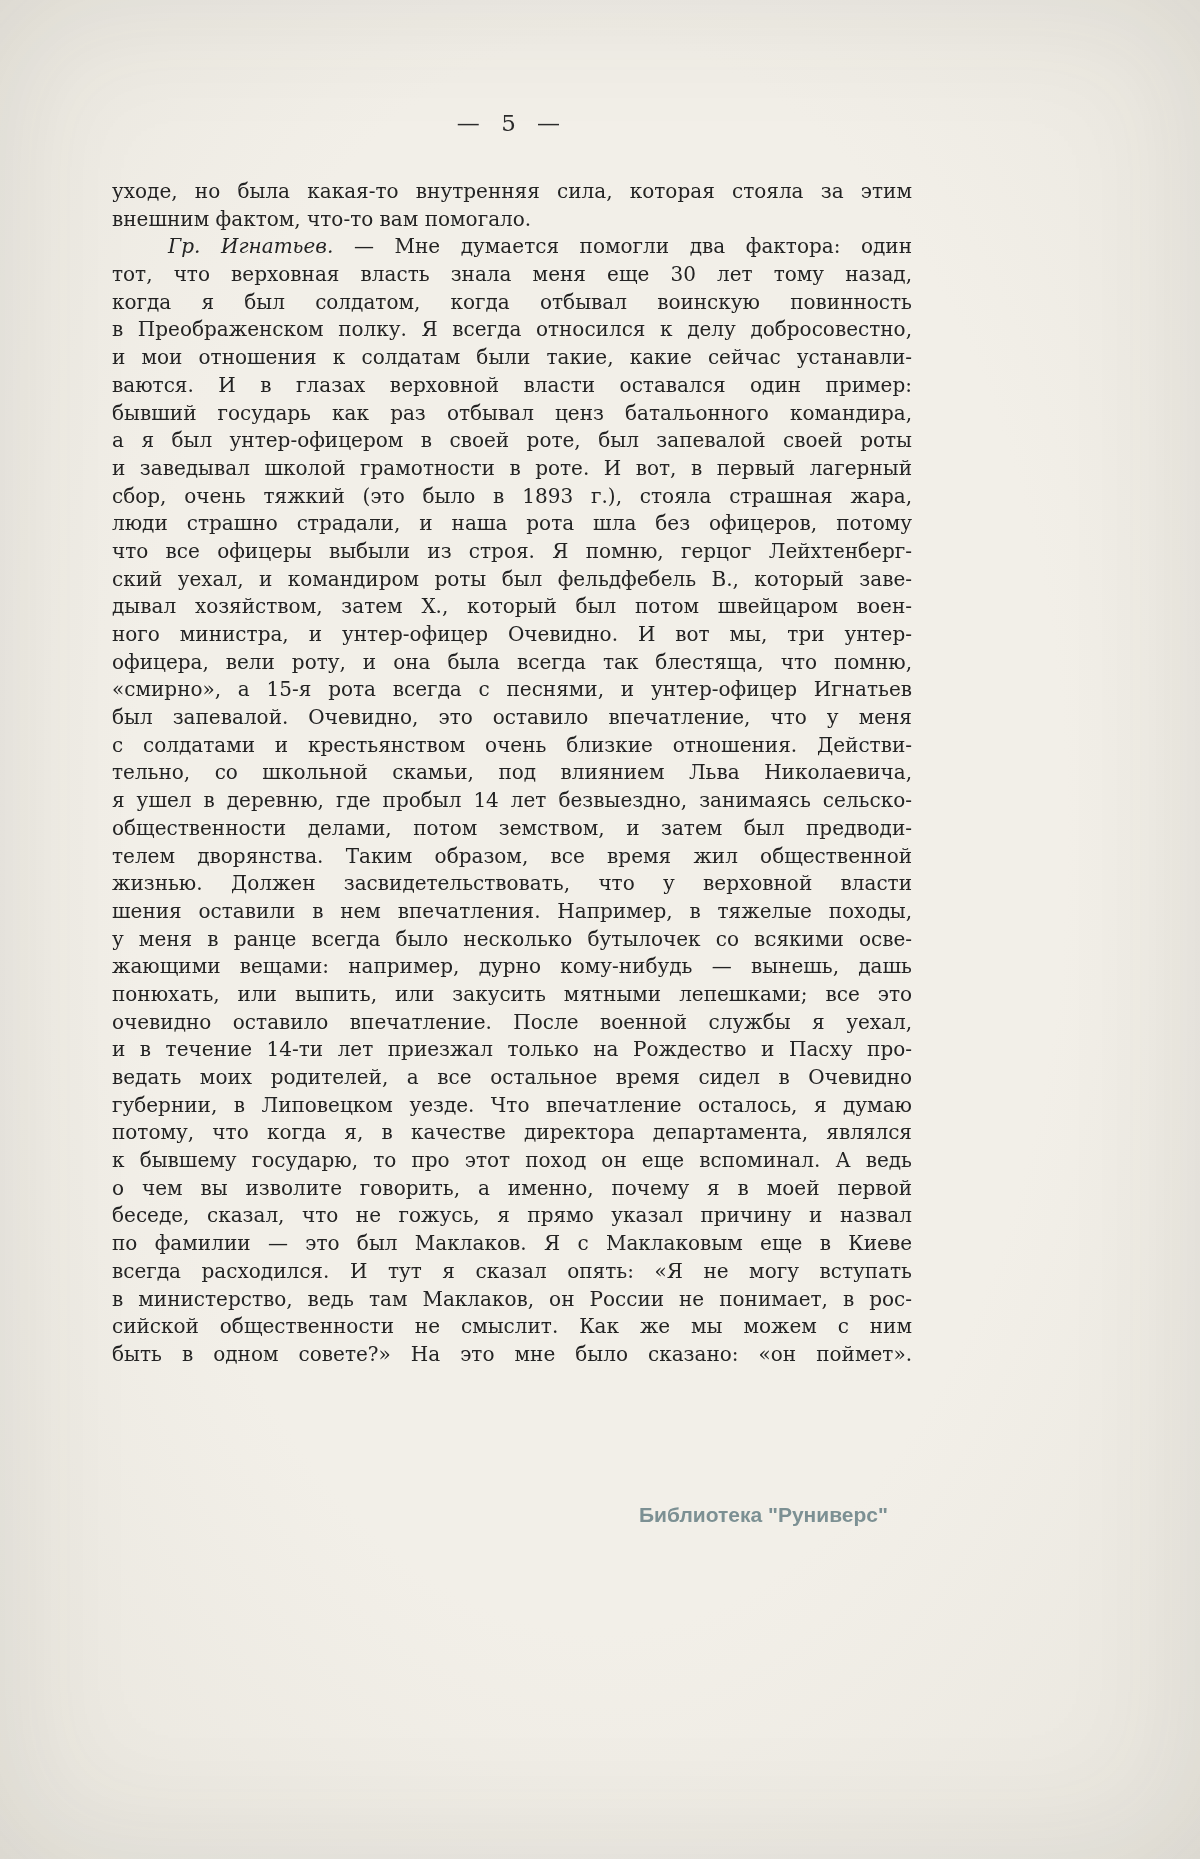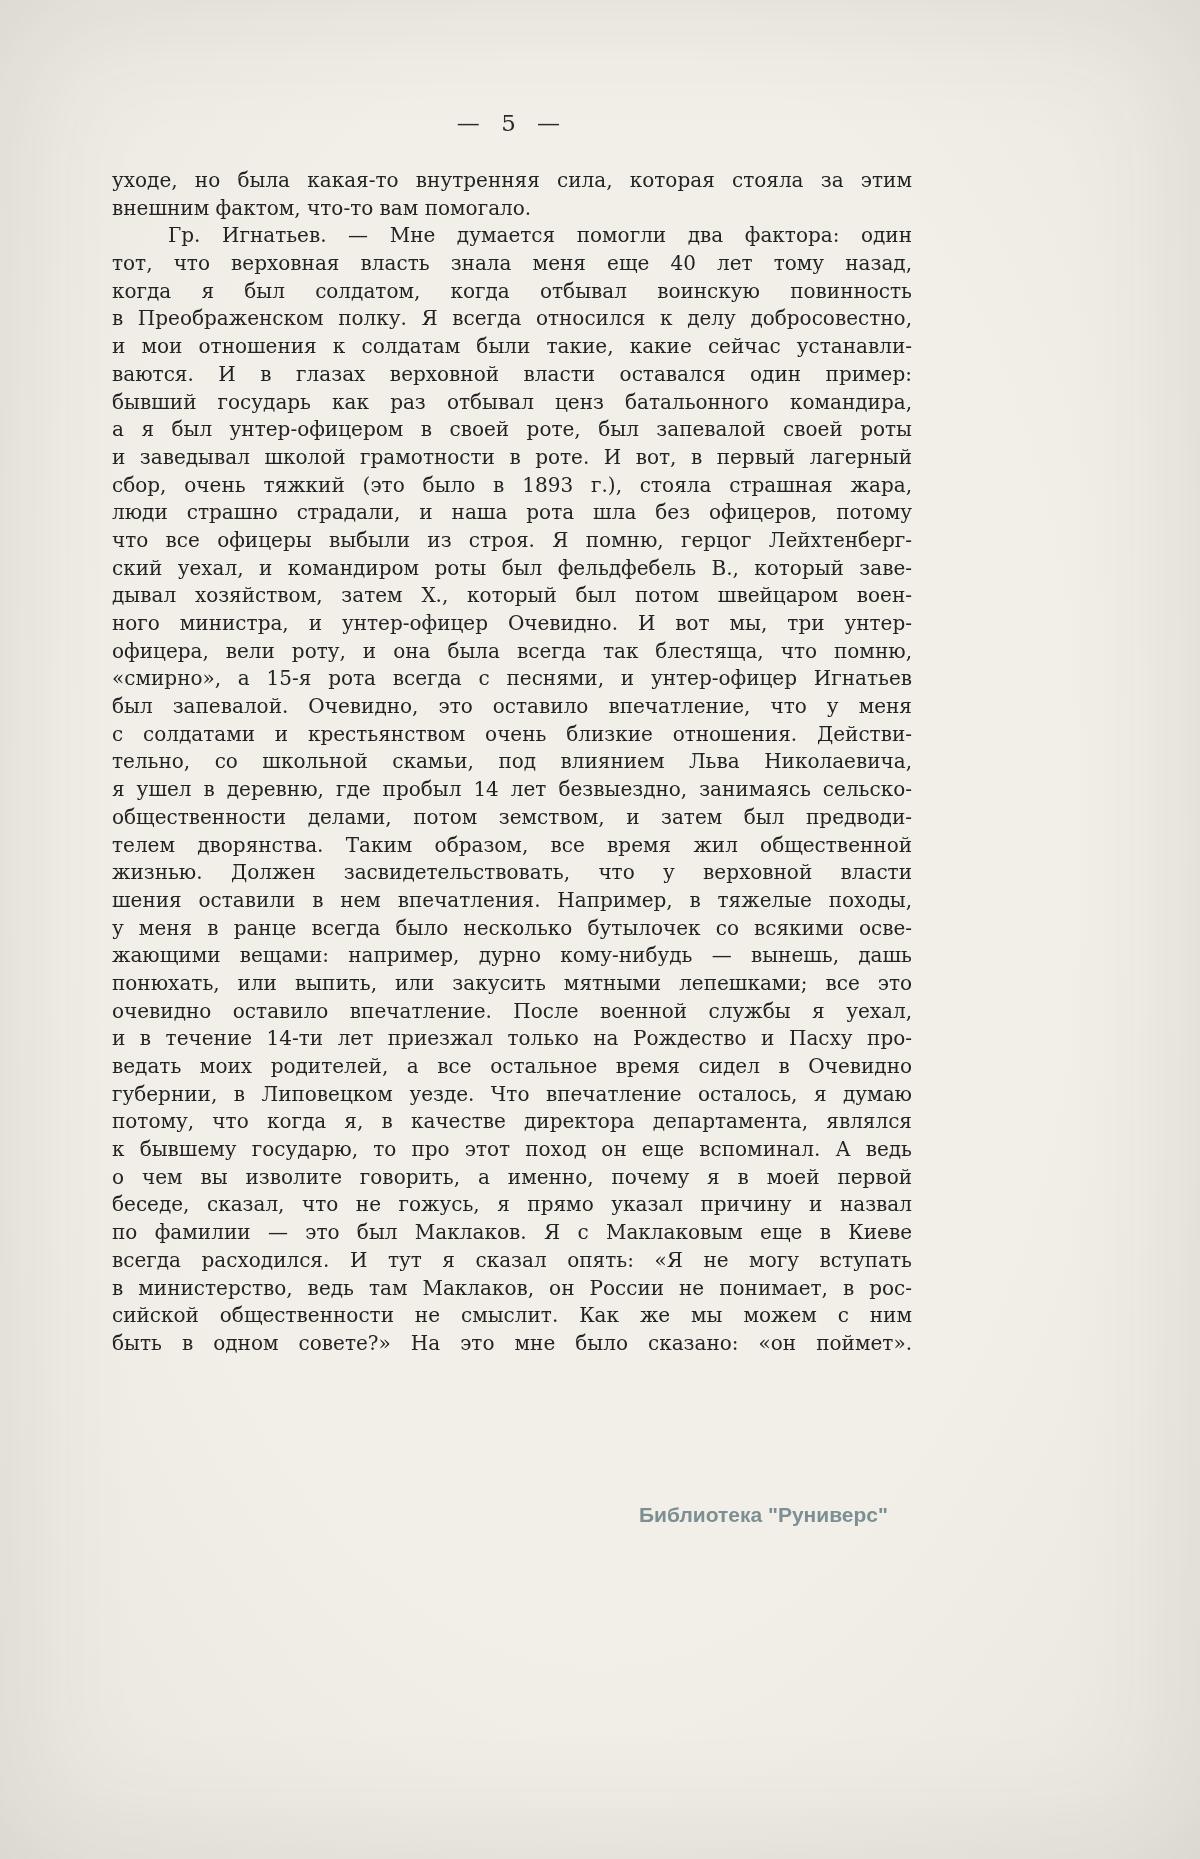--- a/index.html
+++ b/index.html
@@ -26,39 +26,40 @@
     top: 110px;
     width: 800px;
     text-align: center;
     font-size: 23px;
     letter-spacing: 7px;
     color: #2b2b2b;
   }
   .text-block {
     position: absolute;
     left: 112px;
-    top: 167px;
+    top: 178px;
     width: 800px;
     font-size: 20px;
     color: #232323;
     font-kerning: normal;
   }
   .line {
     height: 27.7px;
     line-height: 27.7px;
     text-align: justify;
     text-align-last: justify;
   }
   .line.no-justify {
     text-align-last: left;
   }
   .line.indent {
     padding-left: 56px;
   }
   .italic {
+    font-style: italic;
   }
   .footer-watermark {
     position: absolute;
     top: 1503px;
     left: 112px;
     width: 776px;
     text-align: right;
     font-family: "Liberation Sans", sans-serif;
     font-weight: bold;
     font-size: 21px;
@@ -68,21 +69,21 @@
 </head>
 <body>
 
 <div class="scan-page">
   <div class="page-number">— 5 —</div>
 
   <div class="text-block" id="text-block">
       <div class="line">уходе, но была какая-то внутренняя сила, которая стояла за этим</div>
       <div class="line no-justify">внешним фактом, что-то вам помогало.</div>
       <div class="line indent"><span class="italic">Гр. Игнатьев.</span><span> — Мне думается помогли два фактора: один</span></div>
-      <div class="line">тот, что верховная власть знала меня еще 40 лет тому назад,</div>
+      <div class="line">тот, что верховная власть знала меня еще 30 лет тому назад,</div>
       <div class="line">когда я был солдатом, когда отбывал воинскую повинность</div>
       <div class="line">в Преображенском полку. Я всегда относился к делу добросовестно,</div>
       <div class="line">и мои отношения к солдатам были такие, какие сейчас устанавли-</div>
       <div class="line">ваются. И в глазах верховной власти оставался один пример:</div>
       <div class="line">бывший государь как раз отбывал ценз батальонного командира,</div>
       <div class="line">а я был унтер-офицером в своей роте, был запевалой своей роты</div>
       <div class="line">и заведывал школой грамотности в роте. И вот, в первый лагерный</div>
       <div class="line">сбор, очень тяжкий (это было в 1893 г.), стояла страшная жара,</div>
       <div class="line">люди страшно страдали, и наша рота шла без офицеров, потому</div>
       <div class="line">что все офицеры выбыли из строя. Я помню, герцог Лейхтенберг-</div>

